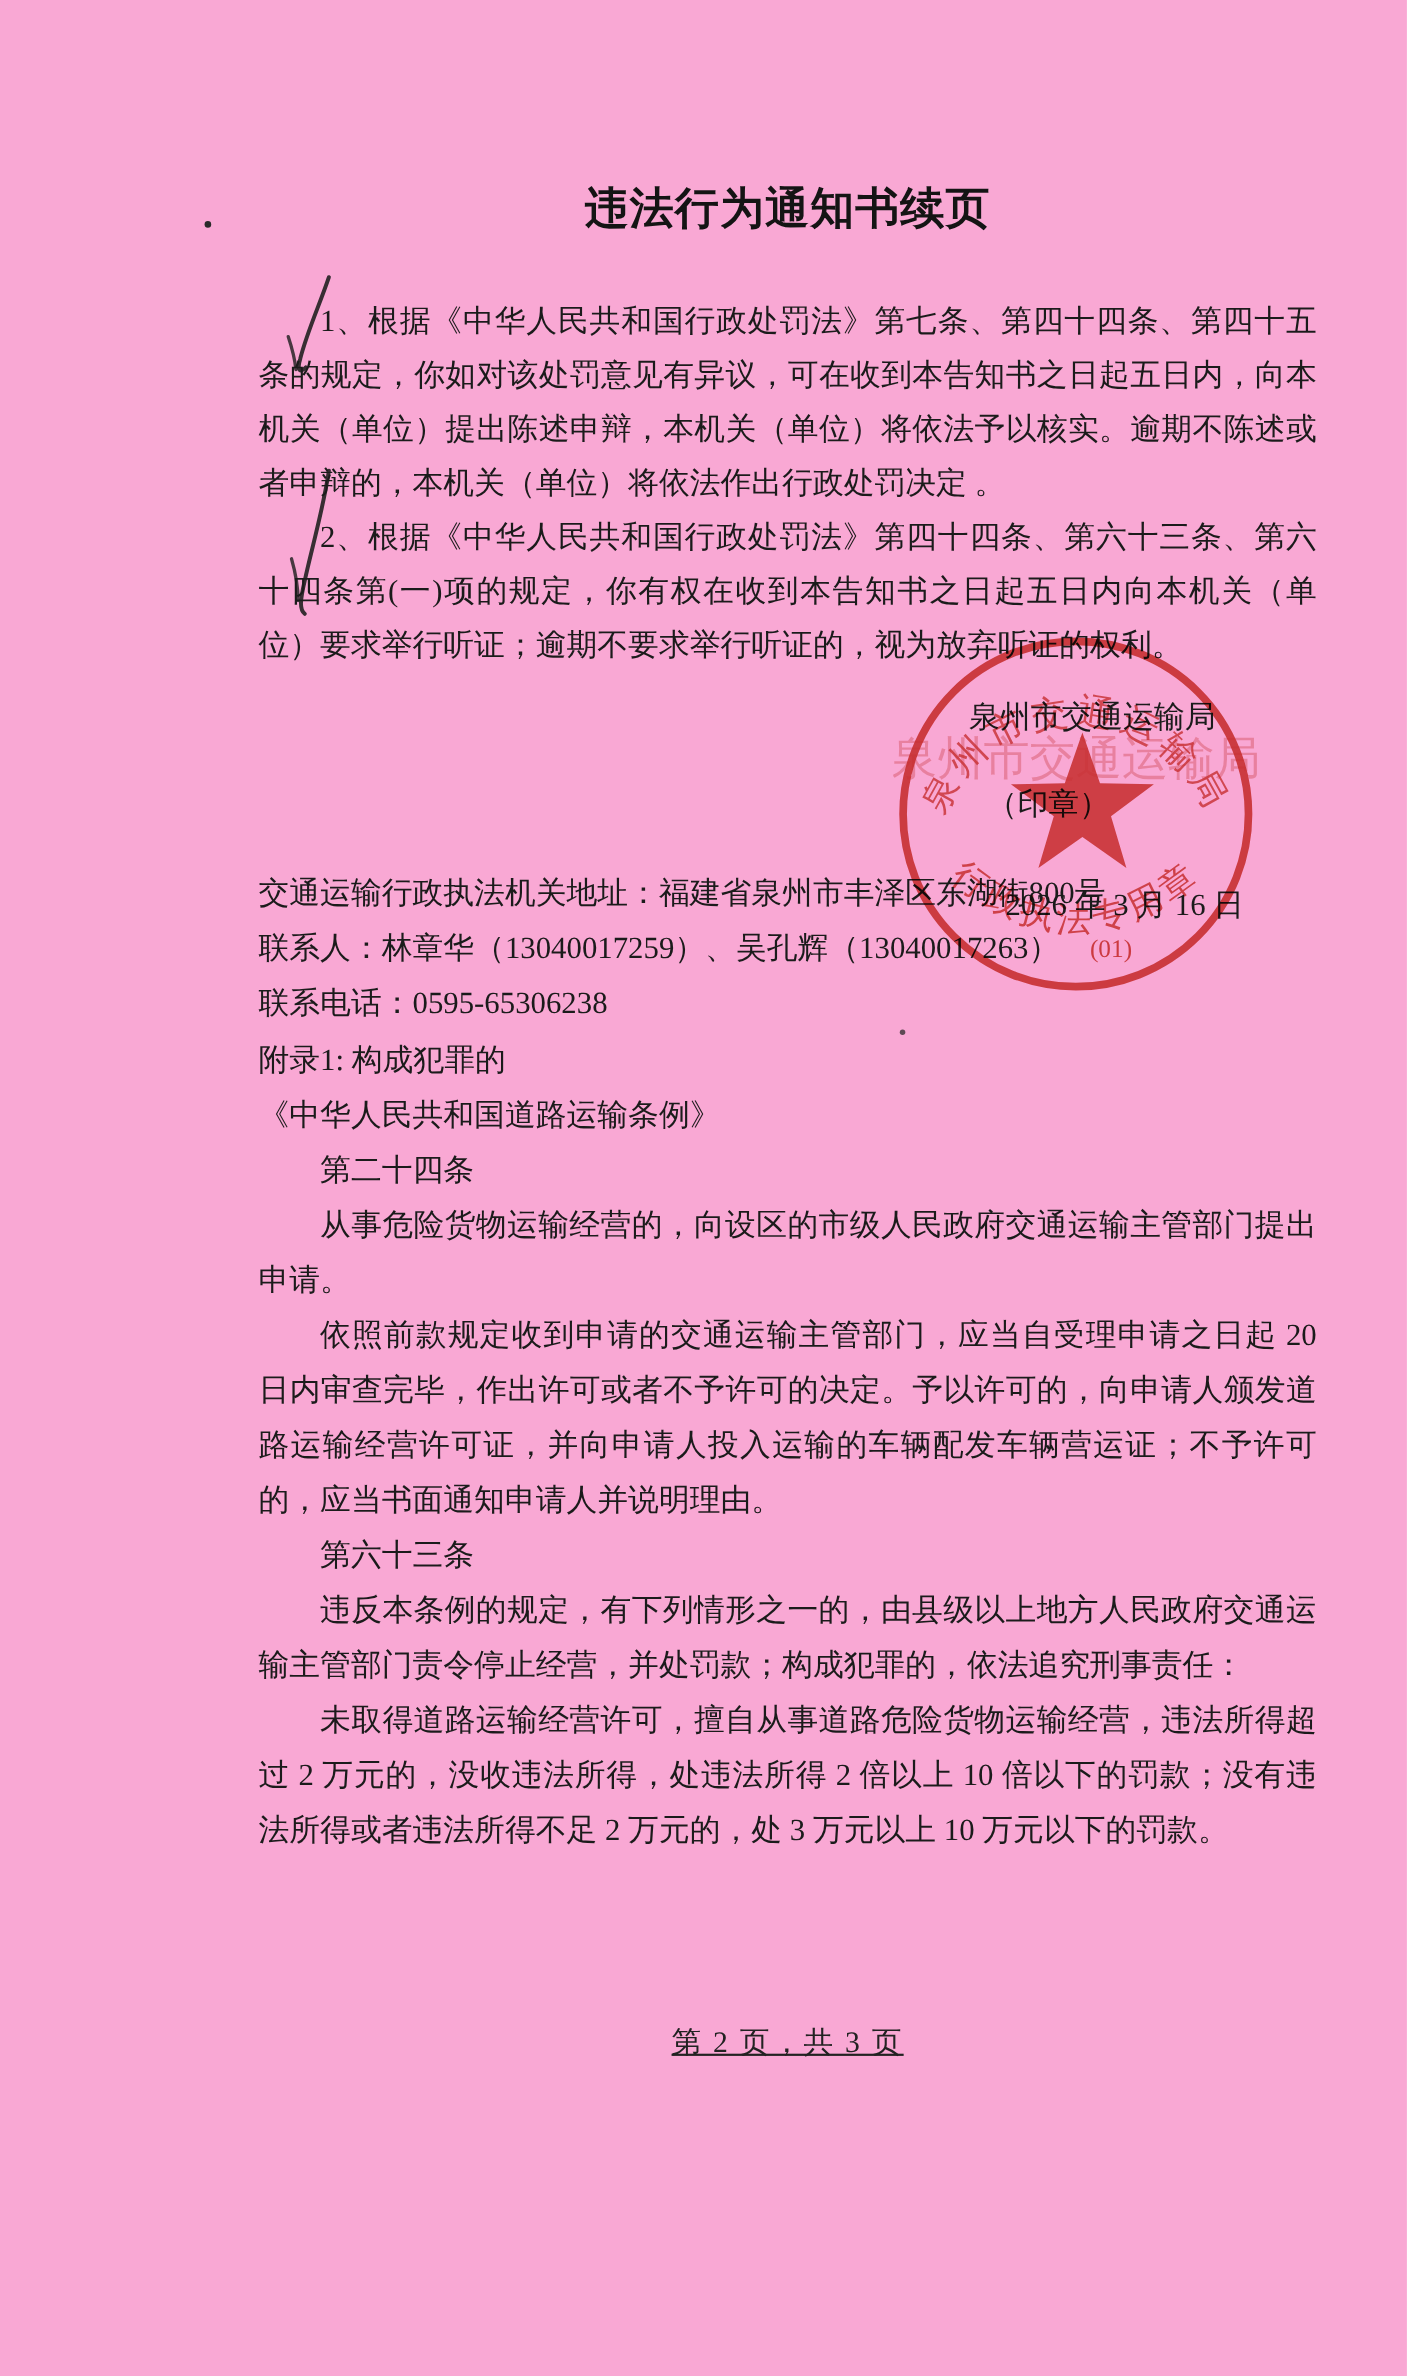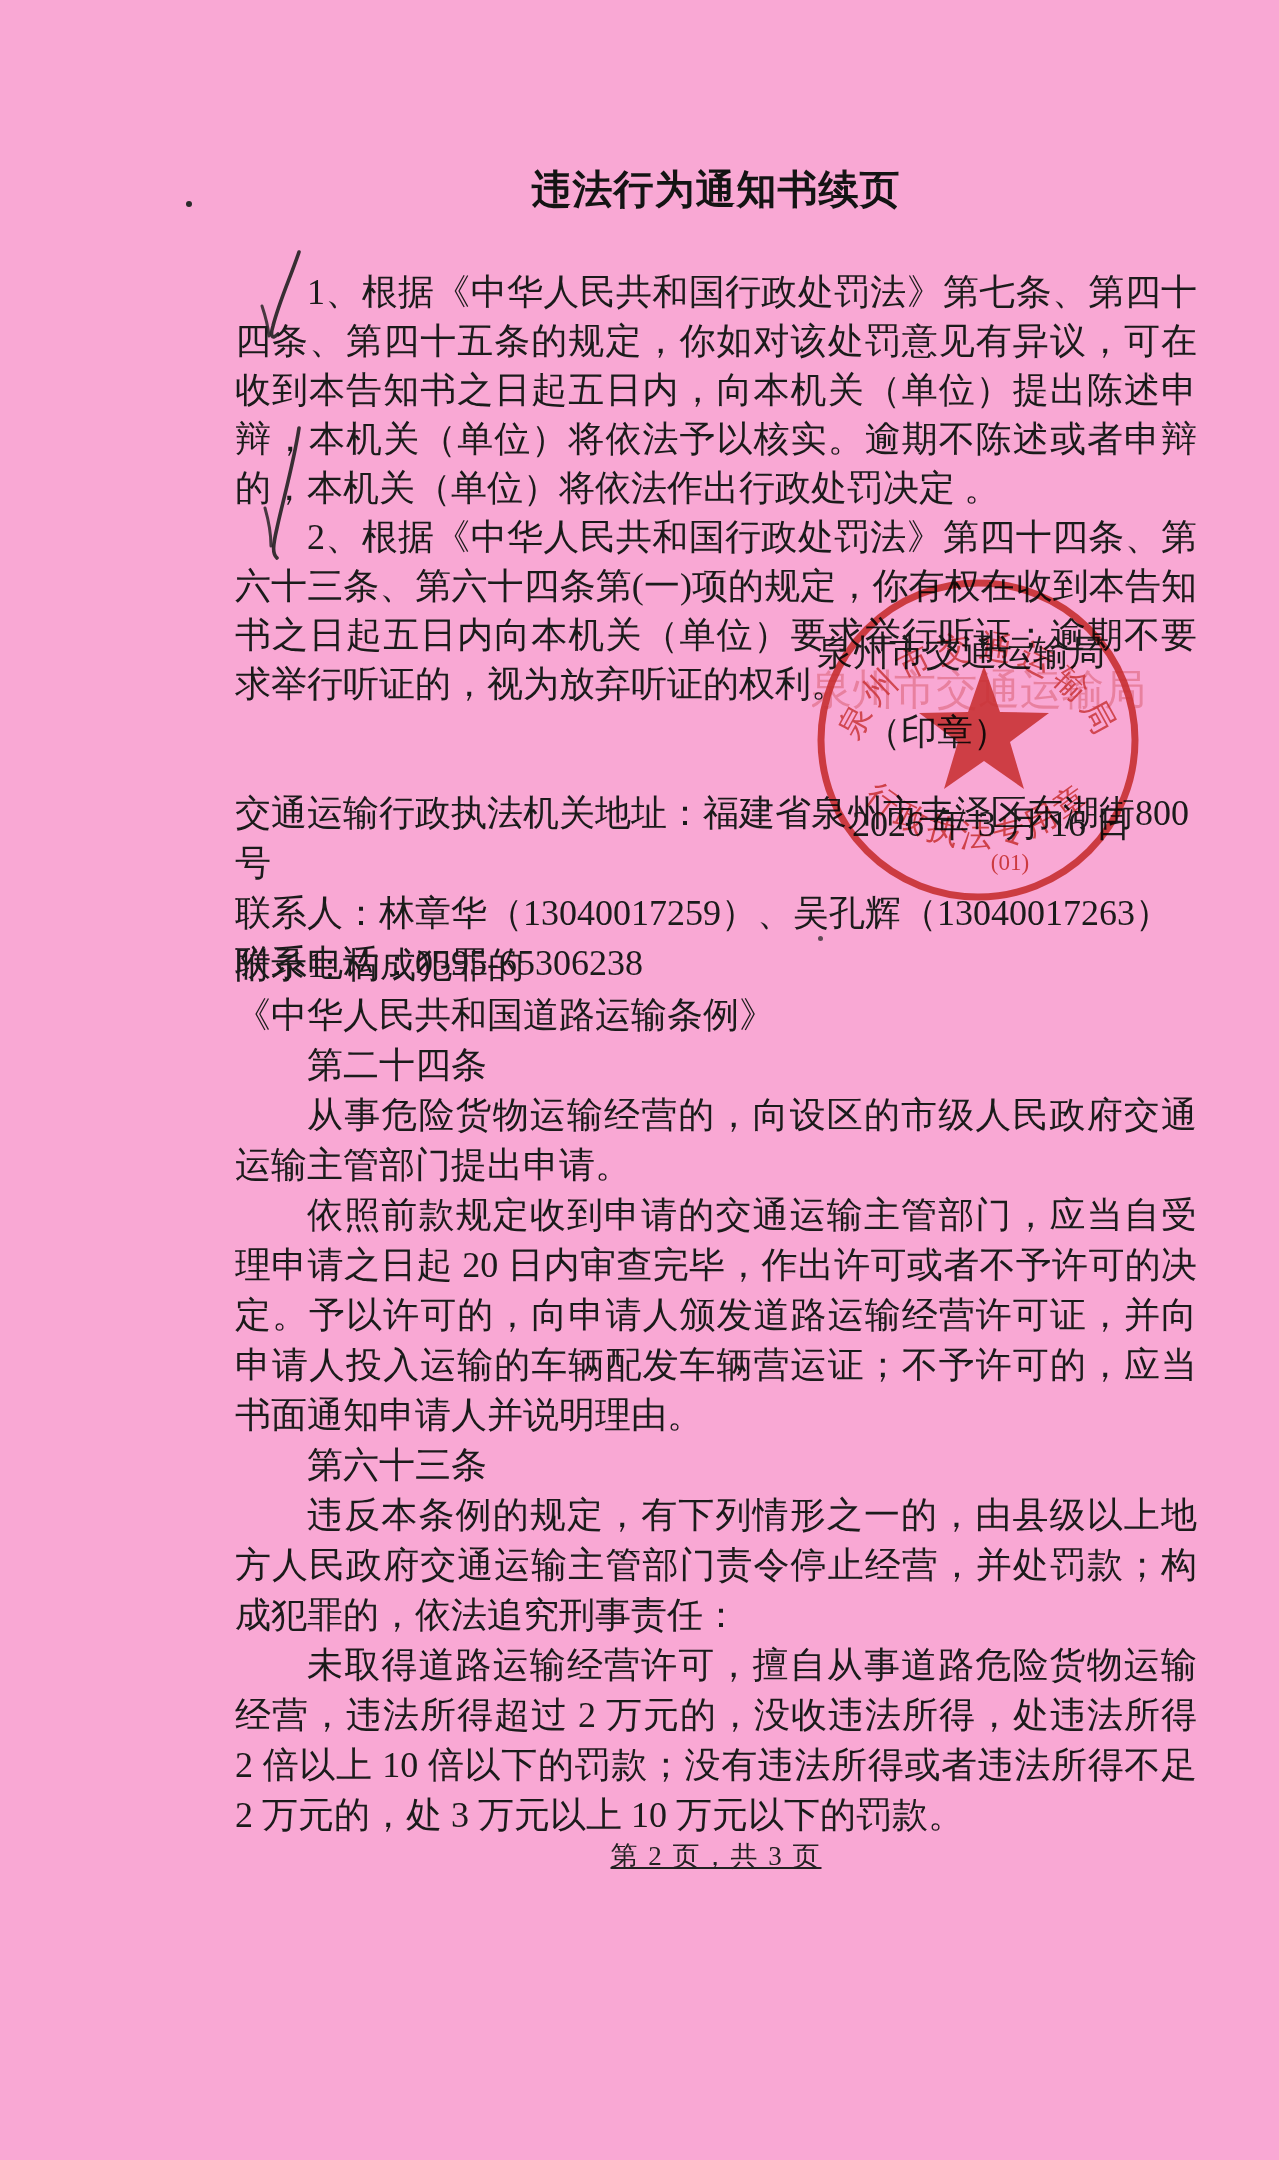--- a/index.html
+++ b/index.html
@@ -23,21 +23,21 @@
     font-size: 40px;
     font-weight: bold;
     letter-spacing: 1px;
     color: #141414;
   }
 
   .body-block {
     position: absolute;
     left: 235px;
     width: 962px;
-    font-size: 36px;
+    font-size: 28px;
     line-height: 49px;
     text-align: justify;
     color: #1b1b1b;
   }
 
   .paras { top: 268px; }
   .paras p { text-indent: 2em; }
 
   .sig-block { top: 630px; line-height: 46px; text-align: right; }
   .sig-agency  { padding-right: 92px; }

